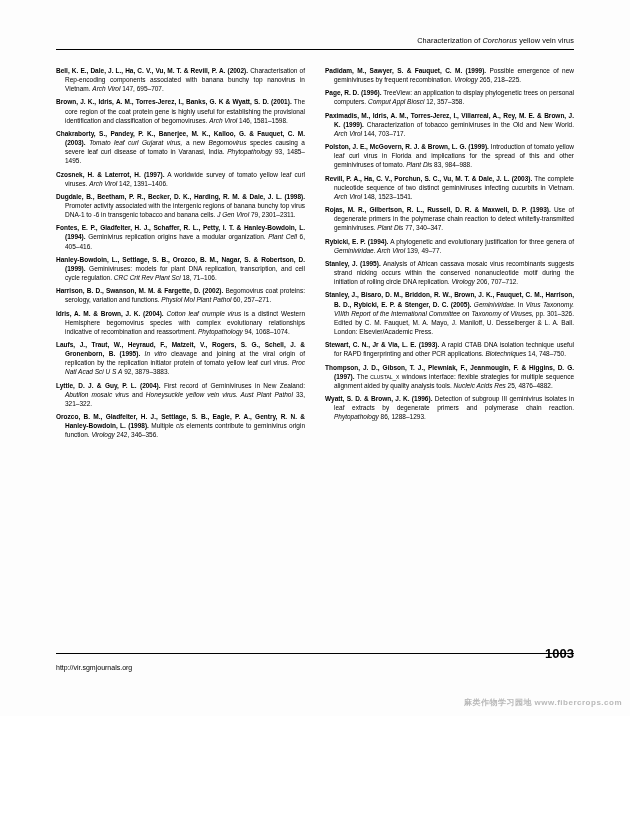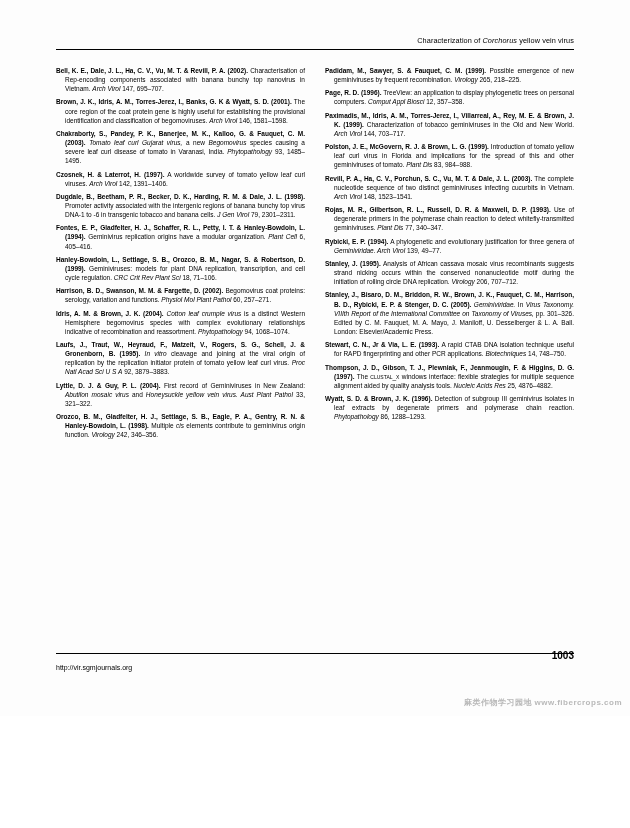--- a/index.html
+++ b/index.html
@@ -80,21 +80,21 @@
     position: absolute;
     left: 56px;
     bottom: 45px;
     font-size: 7px;
     color: #000;
   }
   .page-number {
     position: absolute;
     right: 56px;
     bottom: 55px;
-    font-size: 10px;
+    font-size: 13px;
     font-weight: bold;
     color: #000;
   }
   .watermark {
     position: absolute;
     right: 8px;
     bottom: 8px;
     font-size: 8px;
     color: #b9b9b9;
     letter-spacing: 0.5px;

